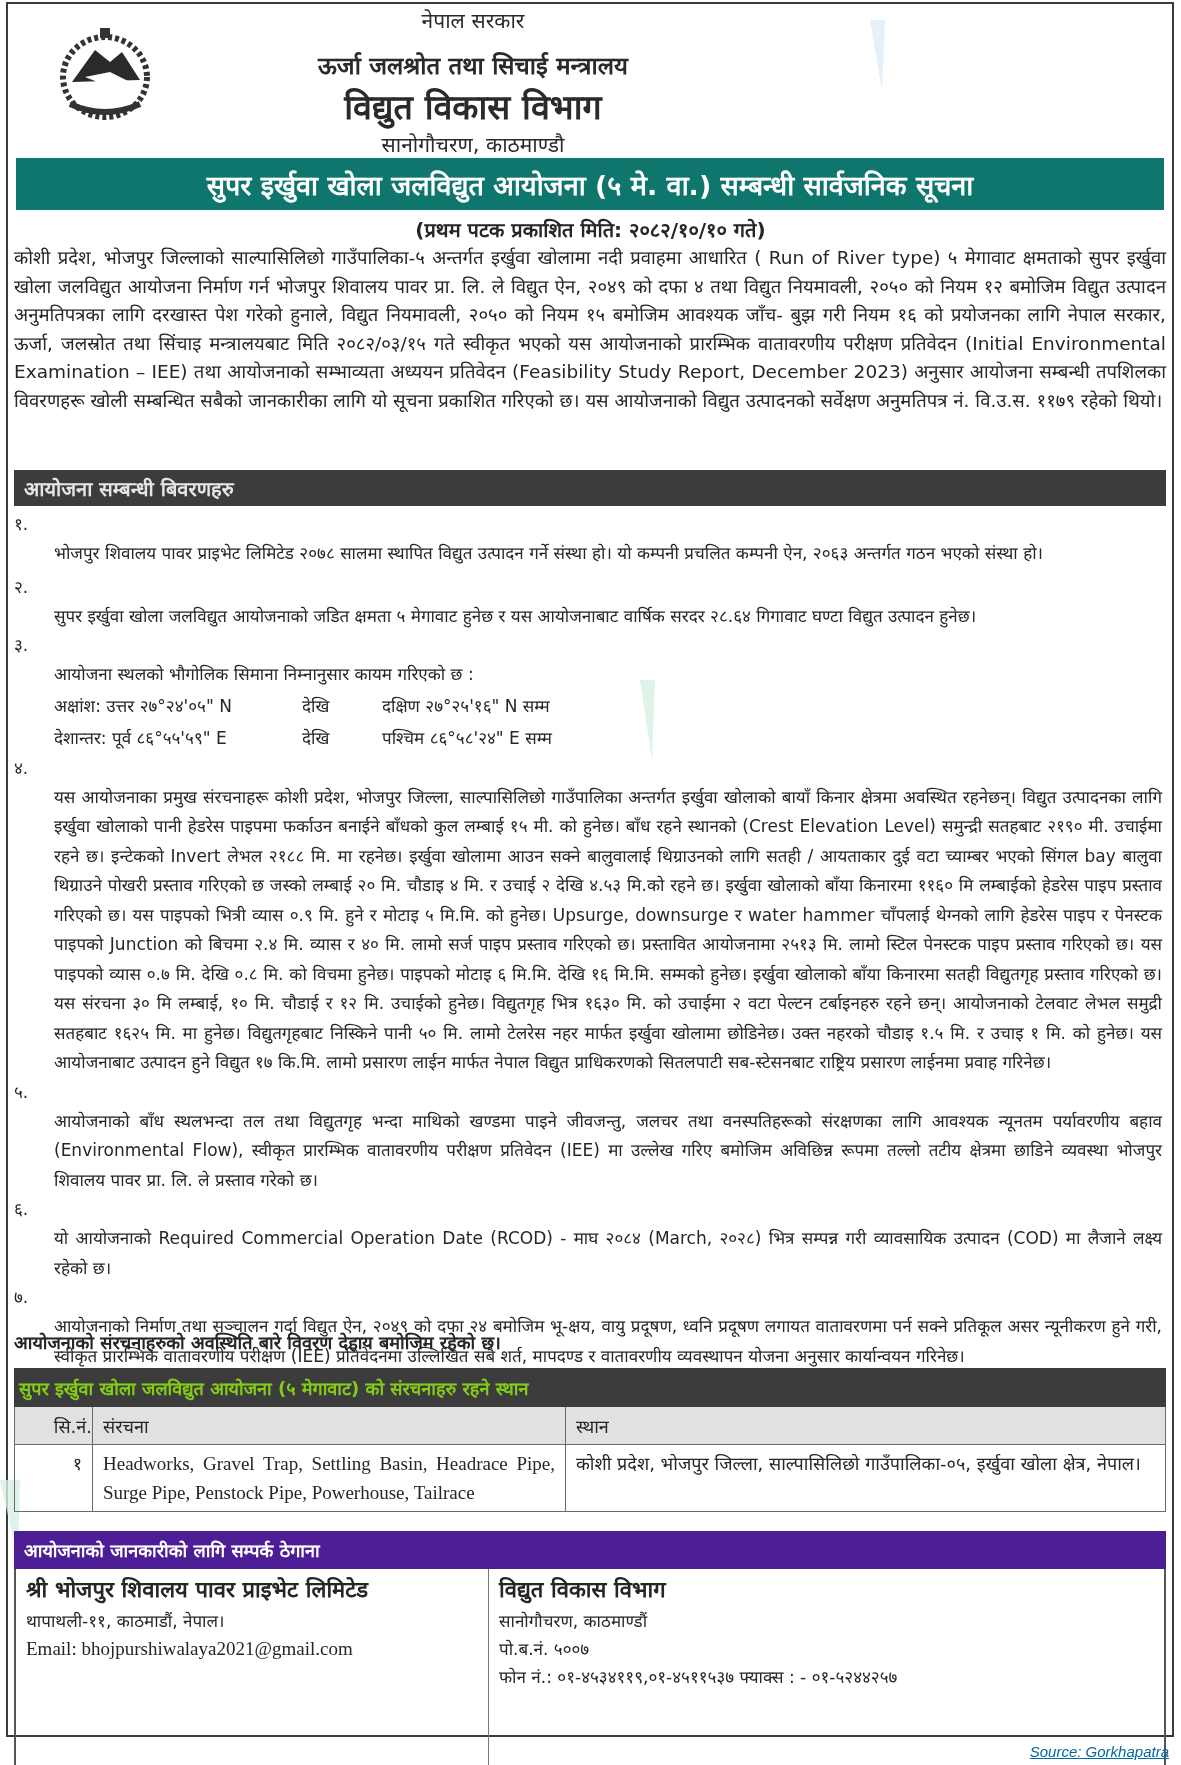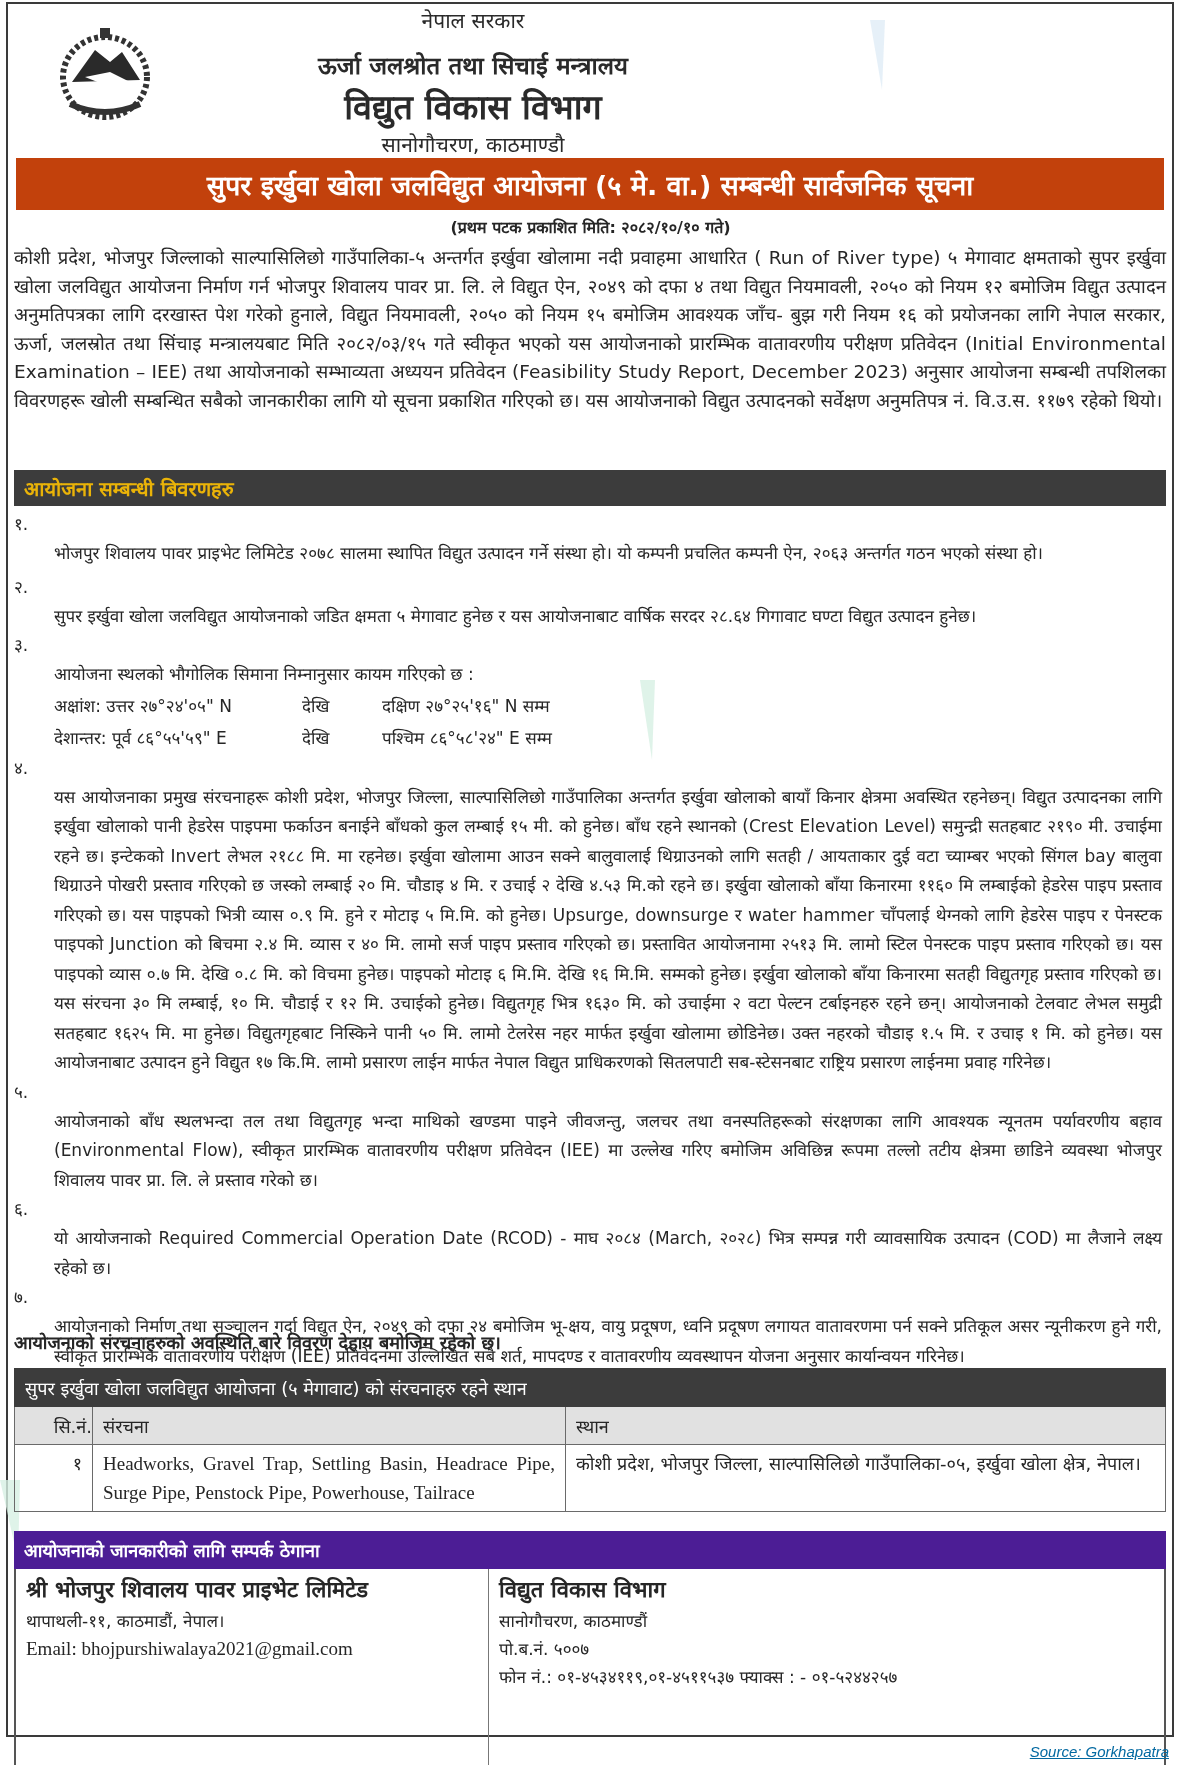--- a/index.html
+++ b/index.html
@@ -16,36 +16,36 @@
   }
   .emblem { position: absolute; left: 50px; top: 22px; width: 110px; height: 100px; }
   .hdr-line { position: absolute; left: 0; width: 946px; text-align: center; font-family: "DejaVu Sans", sans-serif; color: #2a2a2a; }
   .h-gov { top: 6px; font-size: 21px; }
   .h-min { top: 48px; font-size: 24px; font-weight: bold; }
   .h-dept { top: 83px; font-size: 34px; font-weight: bold; }
   .h-addr { top: 130px; font-size: 21px; }
 
   .title-bar {
     position: absolute; left: 16px; top: 158px; width: 1148px; height: 52px;
-    background: #c2410c; color: #ffffff;
+    background: #0f766e; color: #ffffff;
     display: flex; align-items: center; justify-content: center;
     font-family: "DejaVu Sans", sans-serif; font-size: 27px; font-weight: bold;
   }
   .pub-date {
     position: absolute; left: 0; top: 216px; width: 1181px; text-align: center;
-    font-family: "DejaVu Sans", sans-serif; font-size: 16px; font-weight: bold;
+    font-family: "DejaVu Sans", sans-serif; font-size: 20px; font-weight: bold;
   }
   .intro {
     position: absolute; left: 14px; top: 244px; width: 1152px;
     font-size: 18.5px; line-height: 28.5px; text-align: justify;
     font-family: "DejaVu Sans", sans-serif;
   }
   .section-bar {
     position: absolute; left: 14px; width: 1152px; height: 36px;
-    background: #3c3c3c; color: #eab308;
+    background: #3c3c3c; color: #e5e5e5;
     font-family: "DejaVu Sans", sans-serif; font-size: 20px; font-weight: bold;
     display: flex; align-items: center; padding-left: 10px;
   }
   .list { position: absolute; left: 14px; width: 1152px; font-family: "DejaVu Sans", sans-serif; }
   .item { display: flex; font-size: 17px; line-height: 29.5px; }
   .item .num { width: 40px; flex: none; }
   .item .txt { flex: 1; text-align: justify; padding-right: 4px; margin-top: 29px; }
   .coords { padding-left: 40px; font-size: 17px; line-height: 32px; }
   .coord-row { display: flex; }
   .coord-row .c1 { width: 248px; }
@@ -54,22 +54,22 @@
 
   .note-line {
     position: absolute; left: 14px; top: 1330px; font-family: "DejaVu Sans", sans-serif;
     font-size: 18px; font-weight: bold;
   }
   .tbl {
     position: absolute; left: 14px; top: 1368px; width: 1152px;
     border-collapse: collapse; font-family: "DejaVu Sans", sans-serif;
   }
   .tbl .cap td {
-    background: #3c3c3c; color: #ffffff; font-size: 18px; font-weight: normal;
-    height: 38px; padding-left: 10px; border: 1px solid #3c3c3c;
+    background: #3c3c3c; color: #84cc16; font-size: 18px; font-weight: bold;
+    height: 38px; padding-left: 4px; border: 1px solid #3c3c3c;
   }
   .tbl .hd td { background: #e1e1e1; height: 38px; font-size: 18px; border: 1px solid #6a6a6a; padding-left: 10px; }
   .tbl .row td { font-size: 18px; line-height: 29px; border: 1px solid #6a6a6a; padding: 4px 10px; vertical-align: top; }
   .tbl .row td.en { font-family: "Liberation Serif", serif; font-size: 19px; text-align: justify; }
   .tbl td.sn { width: 78px; text-align: right; padding-left: 0; }
   .tbl td.st { width: 600px; }
 
   .contact {
     position: absolute; left: 14px; top: 1531px; width: 1152px;
     font-family: "DejaVu Sans", sans-serif;

